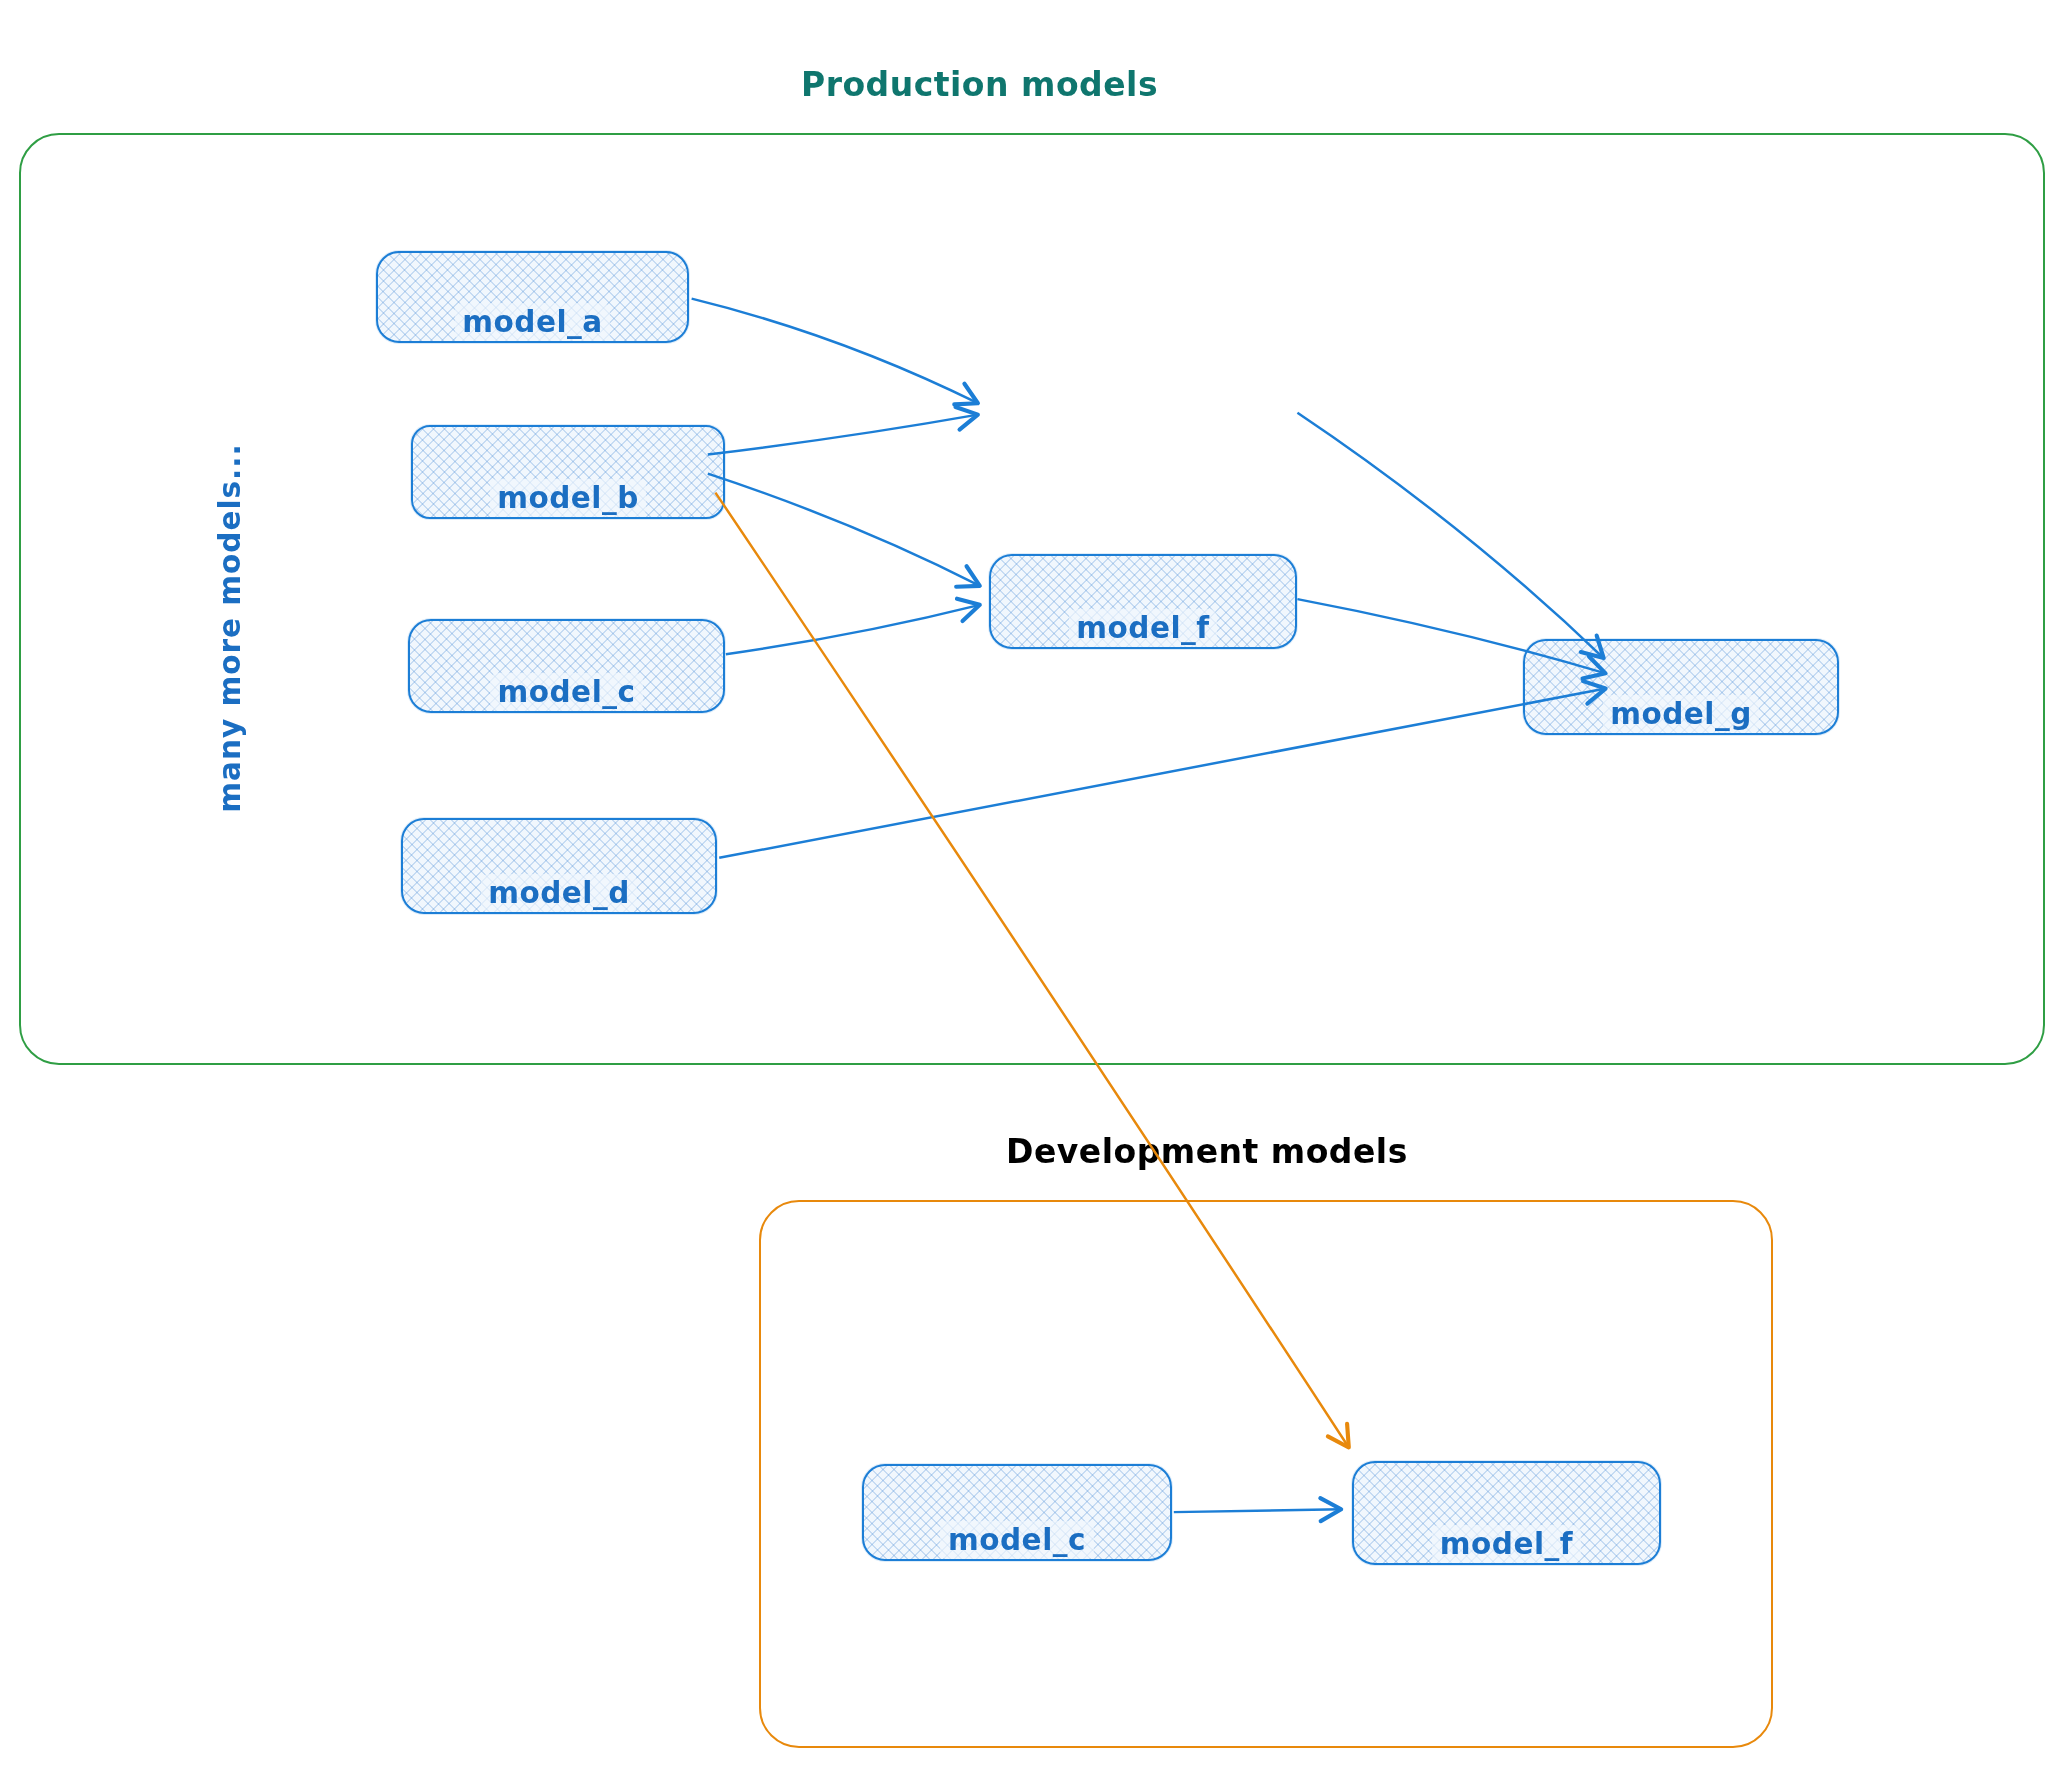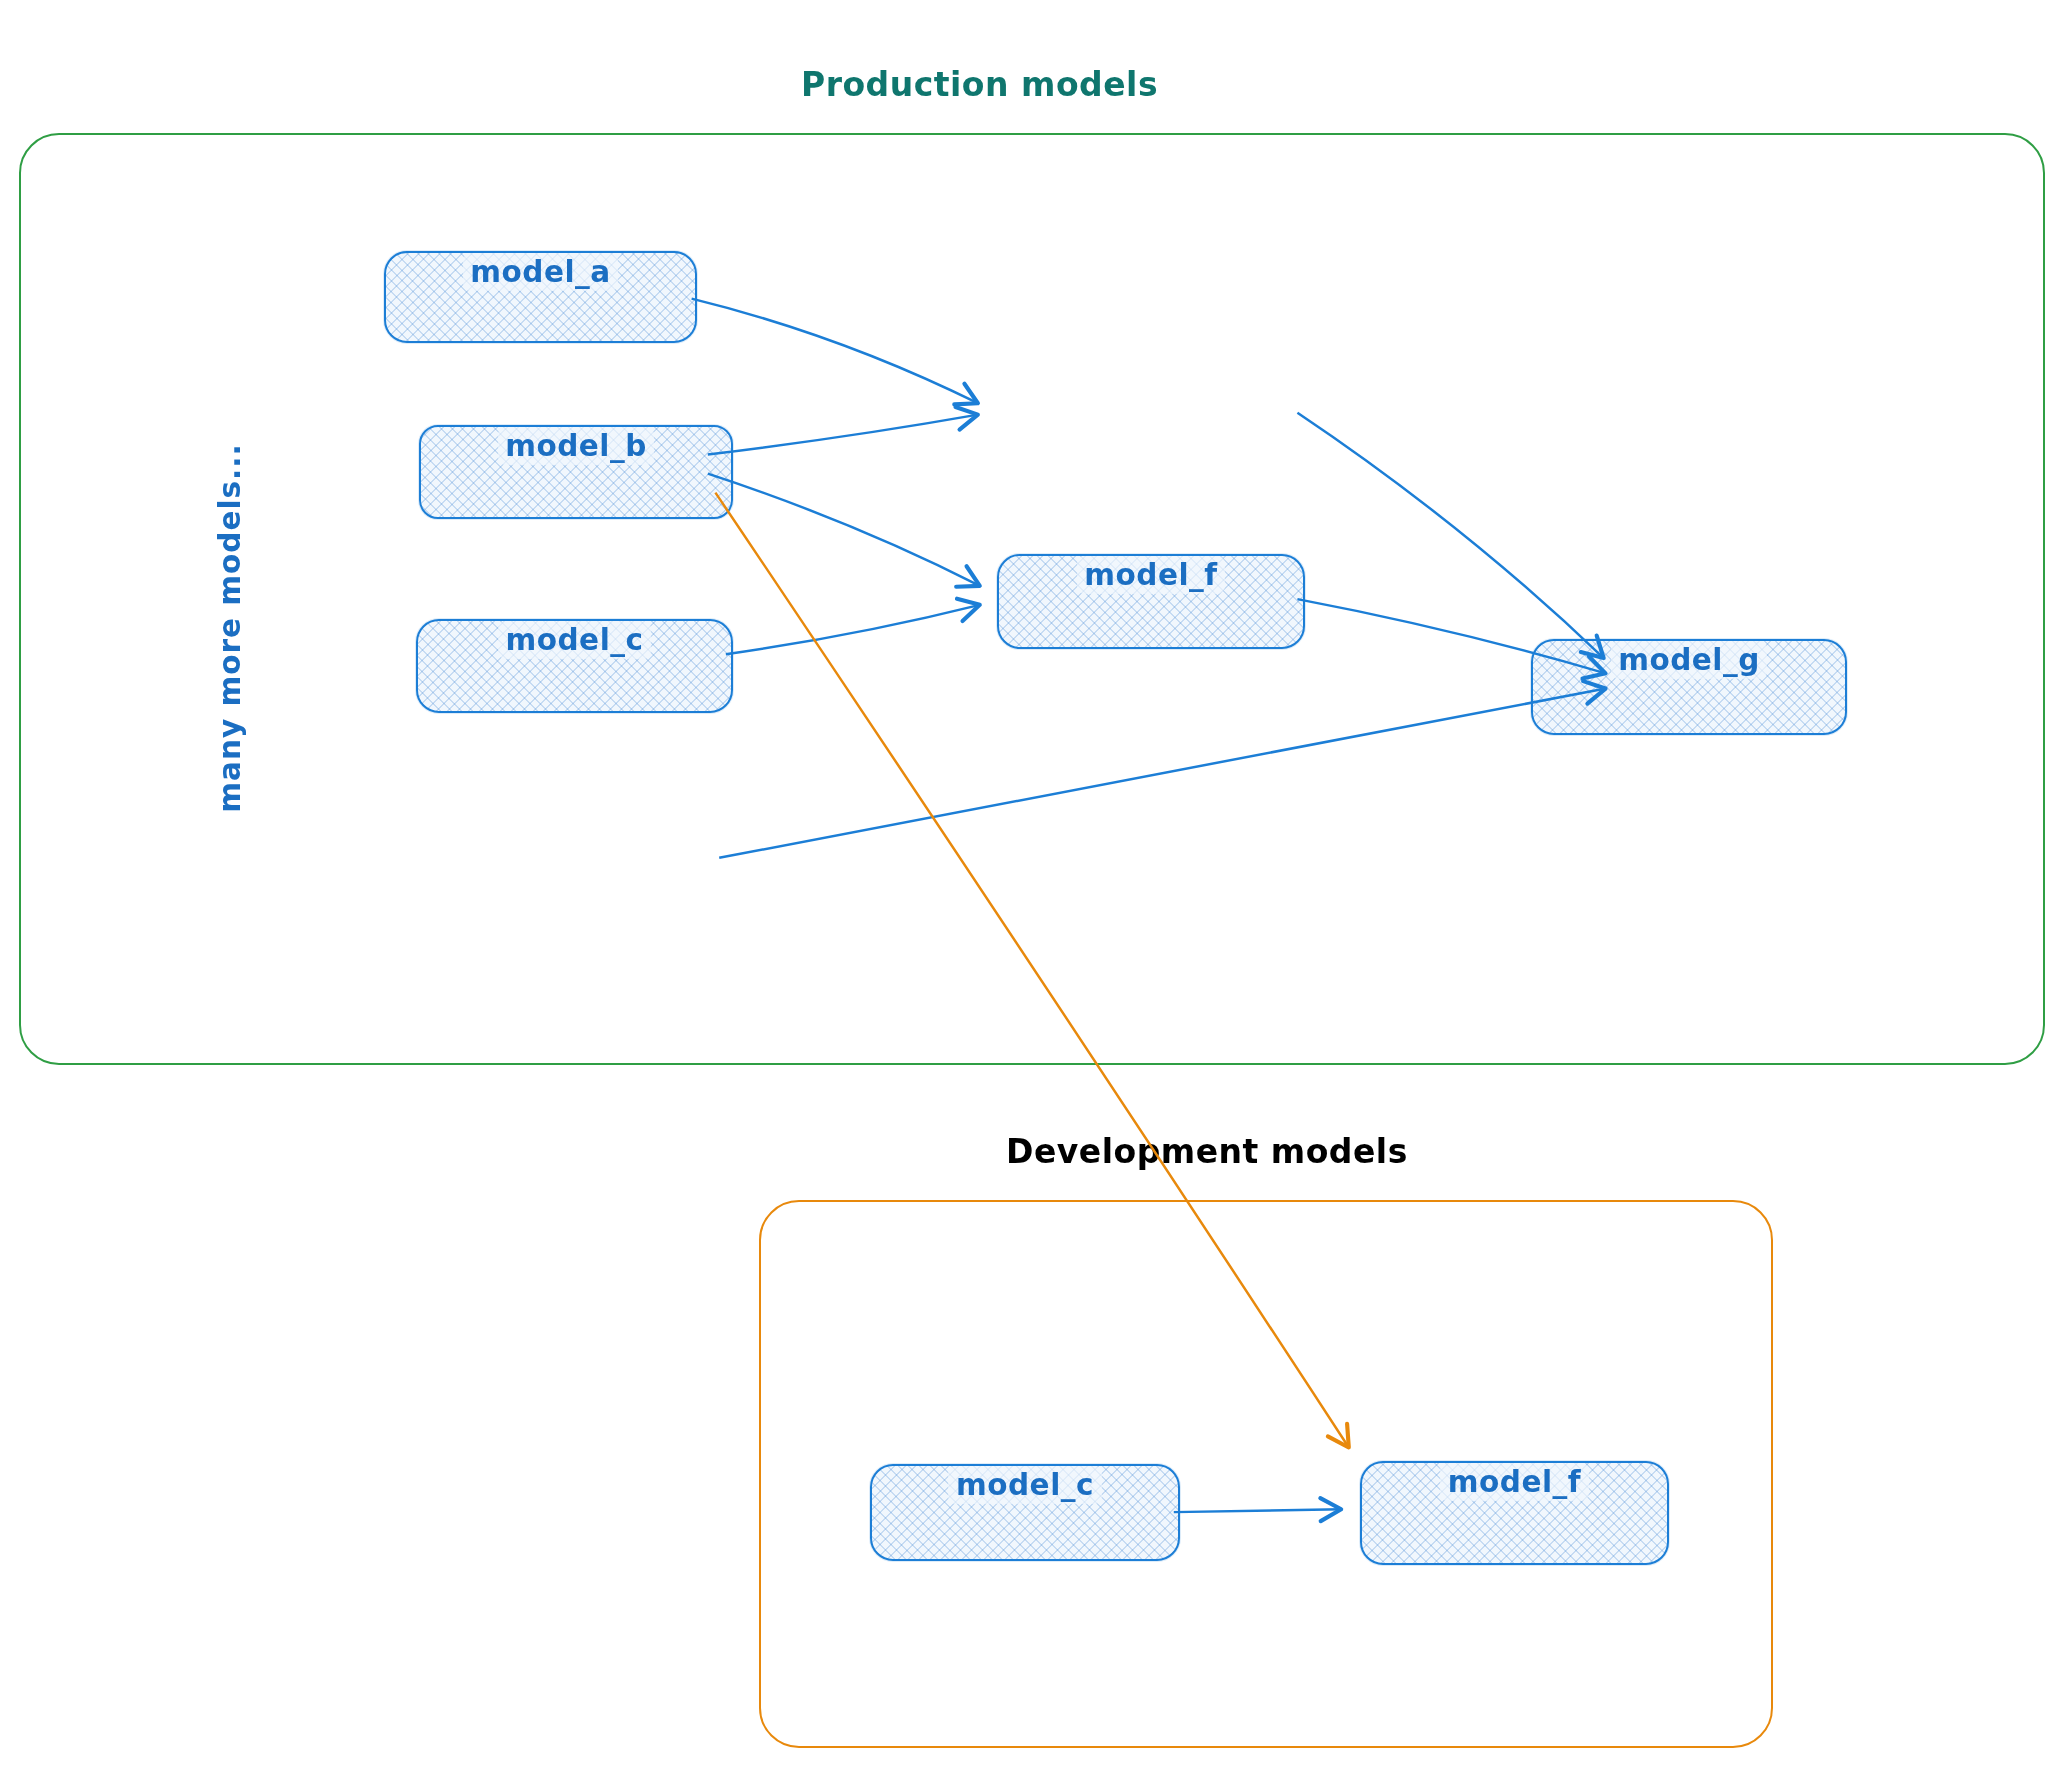--- a/index.html
+++ b/index.html
@@ -76,32 +76,31 @@
     letter-spacing: 1px;
     white-space: nowrap;
     z-index: 2;
   }
   .node {
     position: absolute;
     z-index: 2;
     border: 2.4px solid #1c7ed6;
     border-radius: 23px;
     display: flex;
-    align-items: flex-start;
+    align-items: flex-end;
     justify-content: center;
     color: #1b6ec2;
     font-size: 29.5px;
     font-weight: bold;
     letter-spacing: 0.5px;
     background:
       repeating-linear-gradient(45deg, rgba(76,141,214,0.26) 0px, rgba(76,141,214,0.26) 1.4px, transparent 1.4px, transparent 7.6px),
       repeating-linear-gradient(135deg, rgba(76,141,214,0.26) 0px, rgba(76,141,214,0.26) 1.4px, transparent 1.4px, transparent 7.6px),
       #f1f7fd;
     box-shadow: 0 0 0 1px rgba(28,126,214,0.15);
-    margin-left: 8px;
   }
   .node span {
     background: rgba(241,247,253,0.65);
     padding: 1.9px 7.6px;
     border-radius: 7.6px;
   }
   #node-model-a { left: 376px;  top: 251px;  width: 309px; height: 88px; }
   #node-model-b { left: 411px;  top: 425px;  width: 310px; height: 90px; border-radius: 19px; }
   #node-model-c { left: 408px;  top: 619px;  width: 313px; height: 90px; }
   #node-model-d { left: 401px;  top: 818px;  width: 312px; height: 92px; }
@@ -125,20 +124,23 @@
   <div class="side-label">many more models...</div>
 
   <div class="node" id="node-model-a">
     <span>model_a</span>
   </div>
   <div class="node" id="node-model-b">
     <span>model_b</span>
   </div>
   <div class="node" id="node-model-c">
     <span>model_c</span>
+  </div>
+  <div class="node" id="node-model-d">
+    <span>model_d</span>
   </div>
   <div class="node" id="node-model-f">
     <span>model_f</span>
   </div>
   <div class="node" id="node-model-g">
     <span>model_g</span>
   </div>
 
   <div class="node" id="node-dev-model-c">
     <span>model_c</span>

